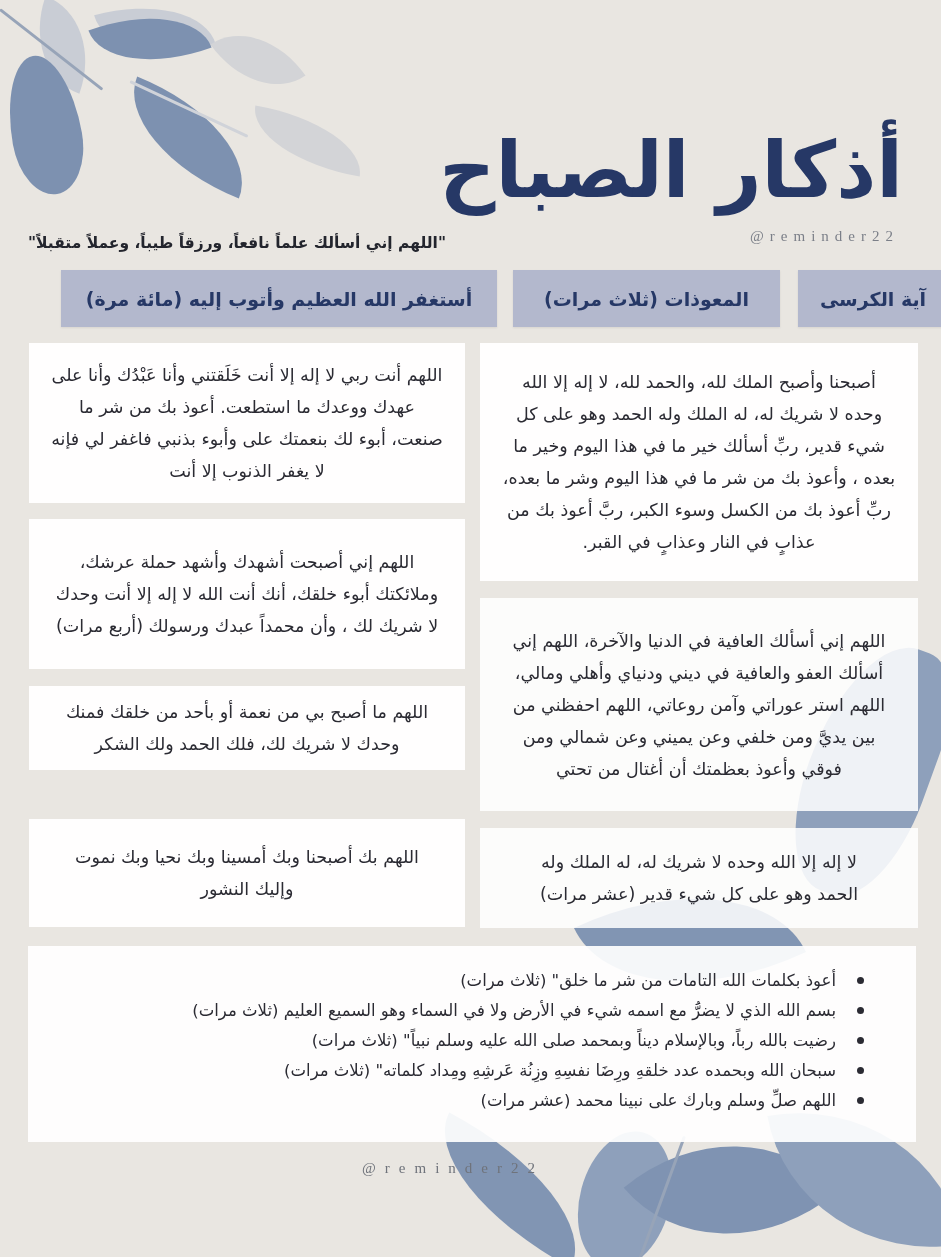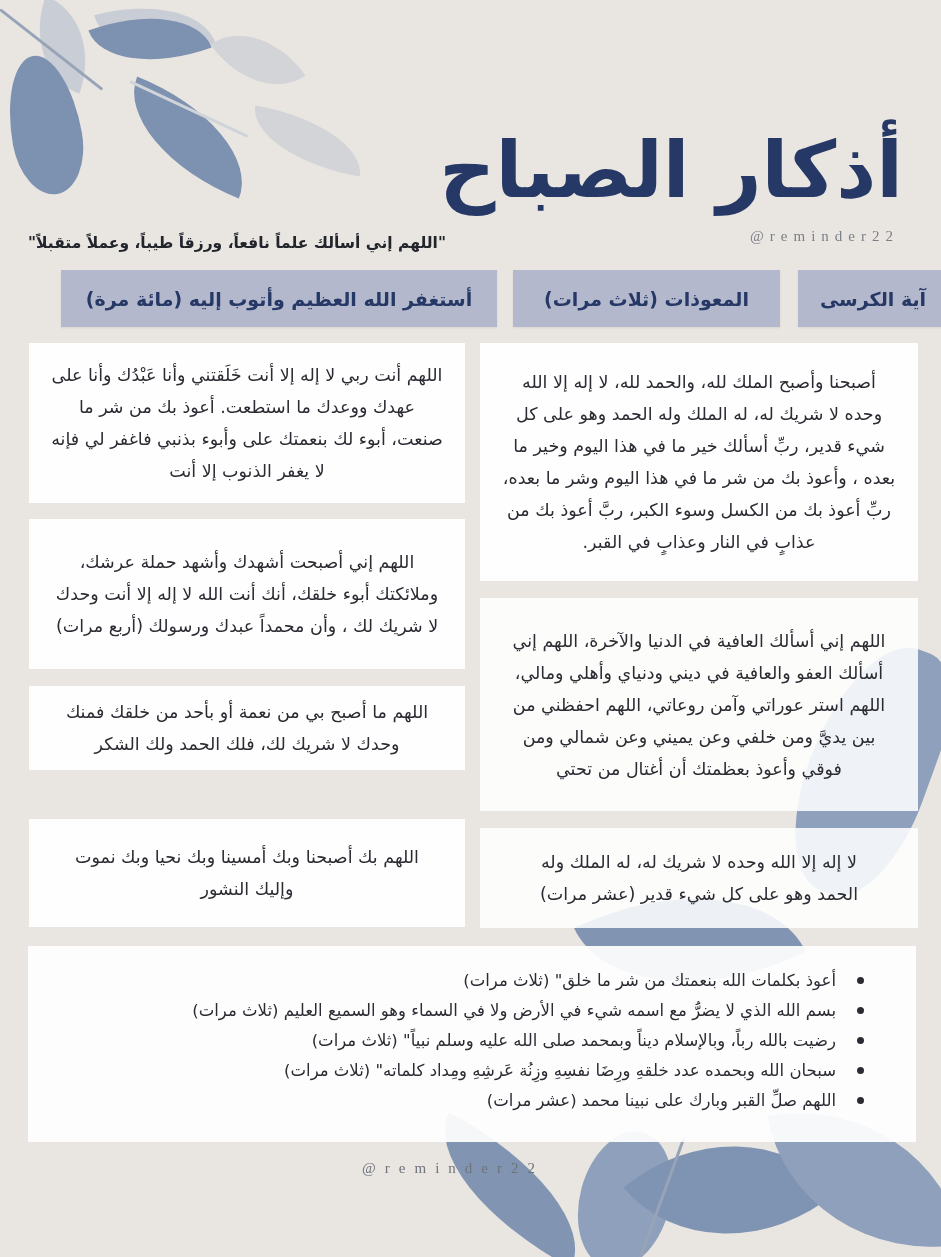--- a/index.html
+++ b/index.html
@@ -120,21 +120,21 @@
 </div>
 <div class="card" style="left:29px;top:686px;width:436px;height:84px;padding:0 30px;">
   <span>اللهم ما أصبح بي من نعمة أو بأحد من خلقك فمنك وحدك لا شريك لك، فلك الحمد ولك الشكر</span>
 </div>
 <div class="card" style="left:29px;top:819px;width:436px;height:108px;padding:0 40px;">
   <span>اللهم بك أصبحنا وبك أمسينا وبك نحيا وبك نموت وإليك النشور</span>
 </div>
 
 <div class="bullets">
   <ul>
-    <li><span class="dot"></span><span>أعوذ بكلمات الله بنعمتك من شر ما خلق" (ثلاث مرات)</span></li>
+    <li><span class="dot"></span><span>أعوذ بكلمات الله التامات من شر ما خلق" (ثلاث مرات)</span></li>
     <li><span class="dot"></span><span>بسم الله الذي لا يضرُّ مع اسمه شيء في الأرض ولا في السماء وهو السميع العليم (ثلاث مرات)</span></li>
     <li><span class="dot"></span><span>رضيت بالله رباً، وبالإسلام ديناً وبمحمد صلى الله عليه وسلم نبياً" (ثلاث مرات)</span></li>
     <li><span class="dot"></span><span>سبحان الله وبحمده عدد خلقهِ ورِضَا نفسِهِ وزِنُة عَرشِهِ ومِداد كلماته" (ثلاث مرات)</span></li>
-    <li><span class="dot"></span><span>اللهم صلِّ القبر وبارك على نبينا محمد (عشر مرات)</span></li>
+    <li><span class="dot"></span><span>اللهم صلِّ وسلم وبارك على نبينا محمد (عشر مرات)</span></li>
   </ul>
 </div>
 
 <div class="handle-bottom">@reminder22</div>
 
 </body></html>

